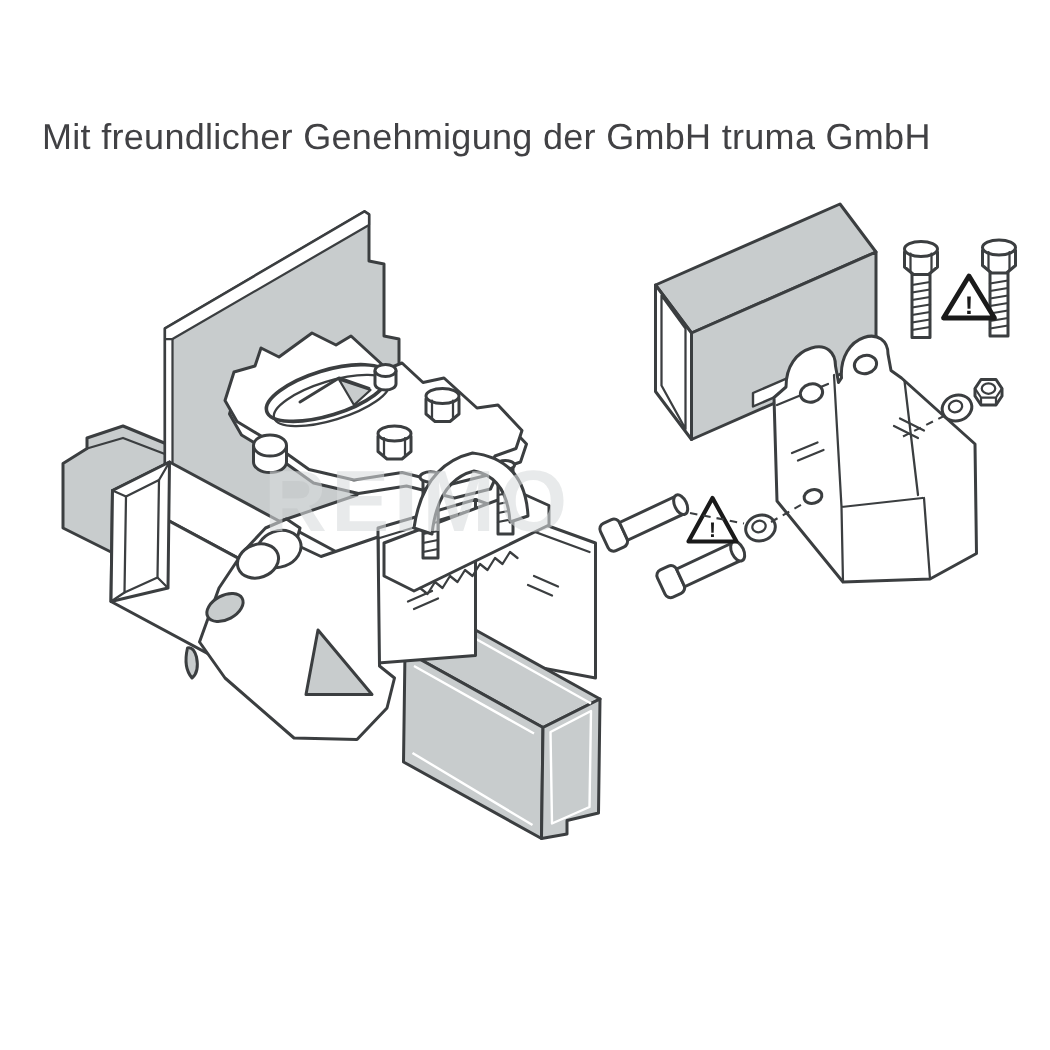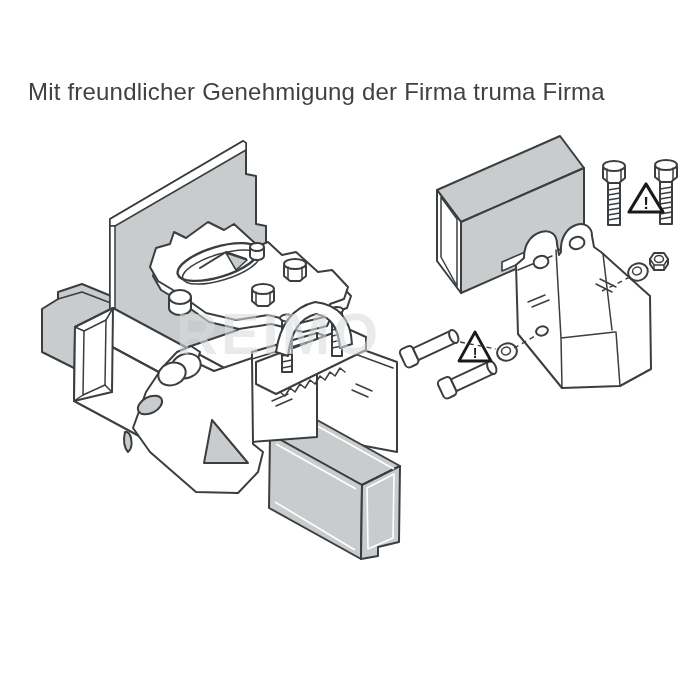--- a/index.html
+++ b/index.html
@@ -19,21 +19,21 @@
   .wln{fill:none;stroke:var(--part_white);stroke-width:1.6;stroke-linejoin:round;}
   .dash{fill:none;stroke:var(--line);stroke-width:1.4;stroke-dasharray:5 4;}
   .warn{fill:var(--part_white);stroke:var(--warning);stroke-width:3.2;stroke-linejoin:round;}
   .bang{font-family:"Liberation Sans",sans-serif;font-weight:bold;fill:var(--warning);text-anchor:middle;}
   .wm{font-family:"Liberation Sans",sans-serif;font-weight:bold;font-size:58px;
       letter-spacing:3px;fill:var(--watermark);opacity:.58;}
 </style>
 </head>
 <body>
 
-<div class="caption">Mit freundlicher Genehmigung der Firma truma Firma</div>
+<div class="caption">Mit freundlicher Genehmigung der GmbH truma GmbH</div>
 
 <svg width="700" height="700" viewBox="0 0 700 700">
 
   <g>
 
     <g>
       <path class="g" d="M42,309 L58,299 L58,292 L82,284 L116,298 L116,352 L82,372 L42,352 Z"></path>
       <path class="ln" d="M58,299 L82,292 L116,305"></path>
     </g>
 

